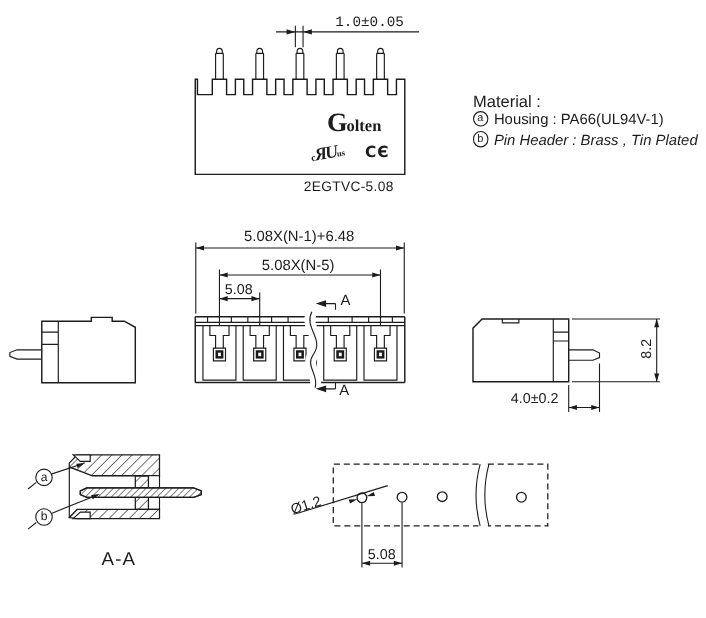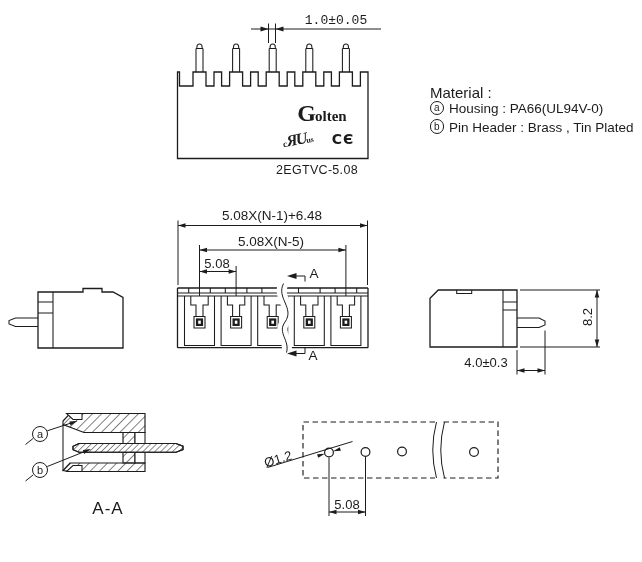--- a/index.html
+++ b/index.html
@@ -165,32 +165,32 @@
   <span class="txt ctr model" style="left:317px;top:121.5px;">2EGTVC-5.08</span>
   <span class="ulmark txt" style="left:298px;top:139.5px;position:absolute;">
     <span class="ul-c">c</span>
       <span class="ul-ru">ЯU</span>
       <span class="ul-us">us</span>
   </span>
   <span class="txt ctr cemark" style="left:343px;top:139px;text-align:center;">CЄ</span>
 
   <span class="txt mat-title" style="left:430px;top:84px;">Material :</span>
   <span class="balloon small" style="left:429.5px;top:100.5px;">a</span>
-  <span class="txt mat-item" style="left:449px;top:101px;">Housing : PA66(UL94V-0)</span>
+  <span class="txt mat-item" style="left:449px;top:101px;">Housing : PA66(UL94V-1)</span>
   <span class="balloon small" style="left:429.5px;top:119px;">b</span>
-  <span class="txt mat-item" style="left:449px;top:119.5px;">Pin Header : Brass , Tin Plated</span>
+  <span class="txt mat-item" style="left:449px;top:119.5px;font-style:italic;">Pin Header : Brass , Tin Plated</span>
 
   <span class="txt ctr big" style="left:272px;top:215px;">5.08X(N-1)+6.48</span>
   <span class="txt ctr big" style="left:271px;top:240.5px;">5.08X(N-5)</span>
   <span class="txt ctr" style="left:217px;top:262.5px;">5.08</span>
   <span class="txt ctr big" style="left:314px;top:273px;">A</span>
   <span class="txt ctr big" style="left:313px;top:354.5px;">A</span>
 
   <span class="txt rot90" style="left:587px;top:317px;position:absolute;">8.2</span>
-  <span class="txt ctr" style="left:486px;top:361.5px;">4.0±0.3</span>
+  <span class="txt ctr" style="left:486px;top:361.5px;">4.0±0.2</span>
 
   <span class="balloon mid" style="left:32px;top:425.5px;">a</span>
   <span class="balloon mid" style="left:32px;top:462px;">b</span>
   <span class="txt ctr sec" style="left:108px;top:508.5px;text-align:right;">A-A</span>
 
   <span class="txt rot17" style="left:277.5px;top:458.5px;position:absolute;">Ø1.2</span>
   <span class="txt ctr" style="left:347px;top:504px;">5.08</span>
 </div>
 
 </body></html>

